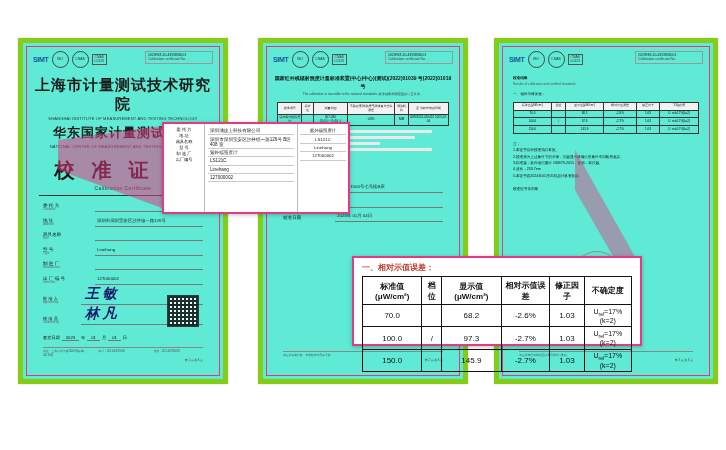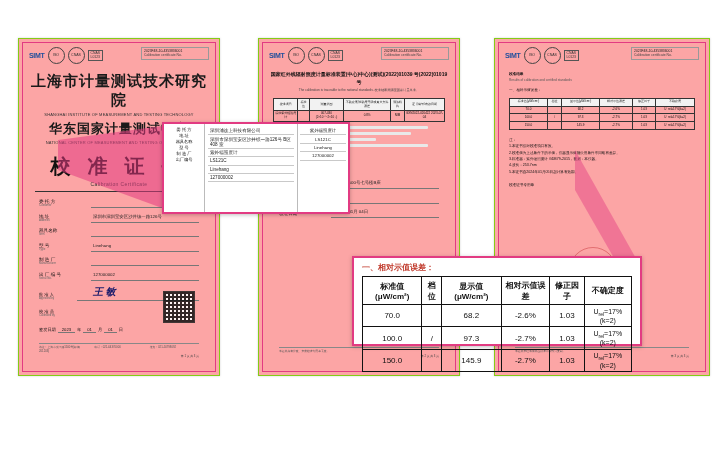--- a/index.html
+++ b/index.html
@@ -6,21 +6,21 @@
   body{
     width:726px;height:450px;background:#ffffff;
     font-family:"Liberation Sans", sans-serif;
     overflow:hidden;position:relative;
   }
   .sheet{
     position:absolute;left:0;top:0;width:726px;height:450px;
   }
   
   .page{
-    position:absolute;background:#fca5a5;border:1px solid #84cc16;
+    position:absolute;background:#5eead4;border:5px solid #84cc16;
     box-shadow:0 0 2px rgba(0,0,0,.18);
     overflow:hidden;
   }
   .page .pink-frame{
     position:absolute;left:3px;top:3px;right:3px;bottom:3px;
     border:1.5px solid #e23b82;pointer-events:none;
   }
   .page-inner{position:absolute;left:10px;top:8px;right:10px;bottom:8px;}
   
   #page1{left:18px;top:38px;width:200px;height:336px;}
@@ -69,22 +69,22 @@
   .f-val{
     flex:1;border-bottom:.6px solid #777;font-size:4.4px;color:#222;
     padding:0 2px 1px 2px;min-height:7px;
   }
   .sig-area{margin:8px 10px 0 10px;}
   .sig-row{display:flex;align-items:flex-end;gap:4px;margin-bottom:8px;}
   .sig-lbl{font-size:4.2px;color:#111;width:34px;line-height:1.2;}
   .sig-lbl .en{display:block;font-size:2.7px;color:#666;}
   .sig-line{flex:1;border-bottom:.6px solid #777;height:11px;position:relative;}
   .sig-hand{
-    position:absolute;left:16px;bottom:1px;font-family:"Liberation Serif",serif;
-    font-size:10px;color:#1b1b6b;font-style:italic;font-weight:bold;
+    position:absolute;left:4px;bottom:1px;font-family:"Liberation Serif",serif;
+    font-size:14px;color:#1b1b6b;font-style:italic;font-weight:bold;
   }
   .date-row{display:flex;align-items:center;gap:2px;margin:10px 10px 0 10px;font-size:4.2px;color:#111;}
   .date-row .dv{border-bottom:.6px solid #777;padding:0 4px;}
   .qr{
     position:absolute;right:14px;bottom:44px;width:30px;height:30px;
     background:
       repeating-linear-gradient(0deg,#111 0 2px,transparent 2px 4px),
       repeating-linear-gradient(90deg,#111 0 2px,transparent 2px 4px);
     background-color:#fff;border:1px solid #222;opacity:.85;
   }
@@ -222,20 +222,23 @@
             <span class="en">Approved by</span>
           </div>
           <div class="sig-line">
             <span class="sig-hand">王 敏</span>
           </div>
         </div>
         <div class="sig-row">
           <div class="sig-lbl">
             <span>校 准 员</span>
             <span class="en">Calibrated by</span>
+          </div>
+          <div class="sig-line">
+            <span class="sig-hand">林 凡</span>
           </div>
         </div>
       </div>
 
       <div class="date-row">
         <span>签发日期</span>
         <span class="dv">2023</span>
         <span>年</span>
         <span class="dv">01</span>
         <span>月</span>

